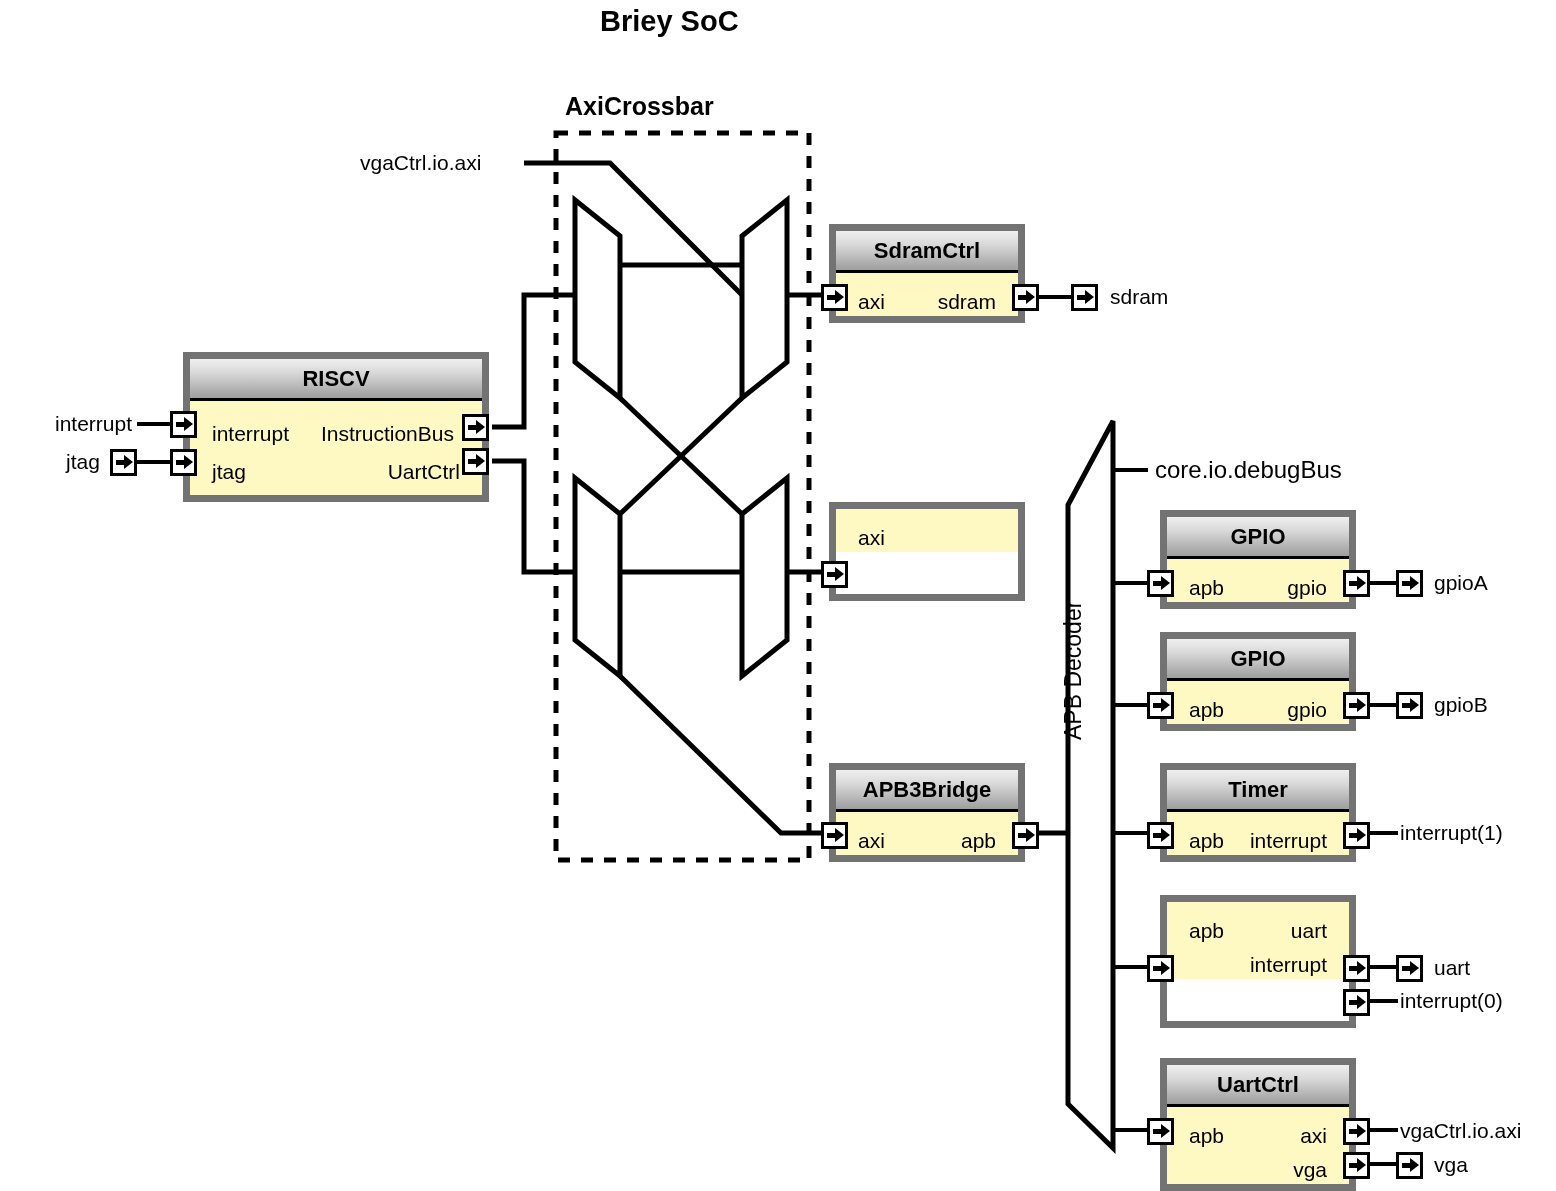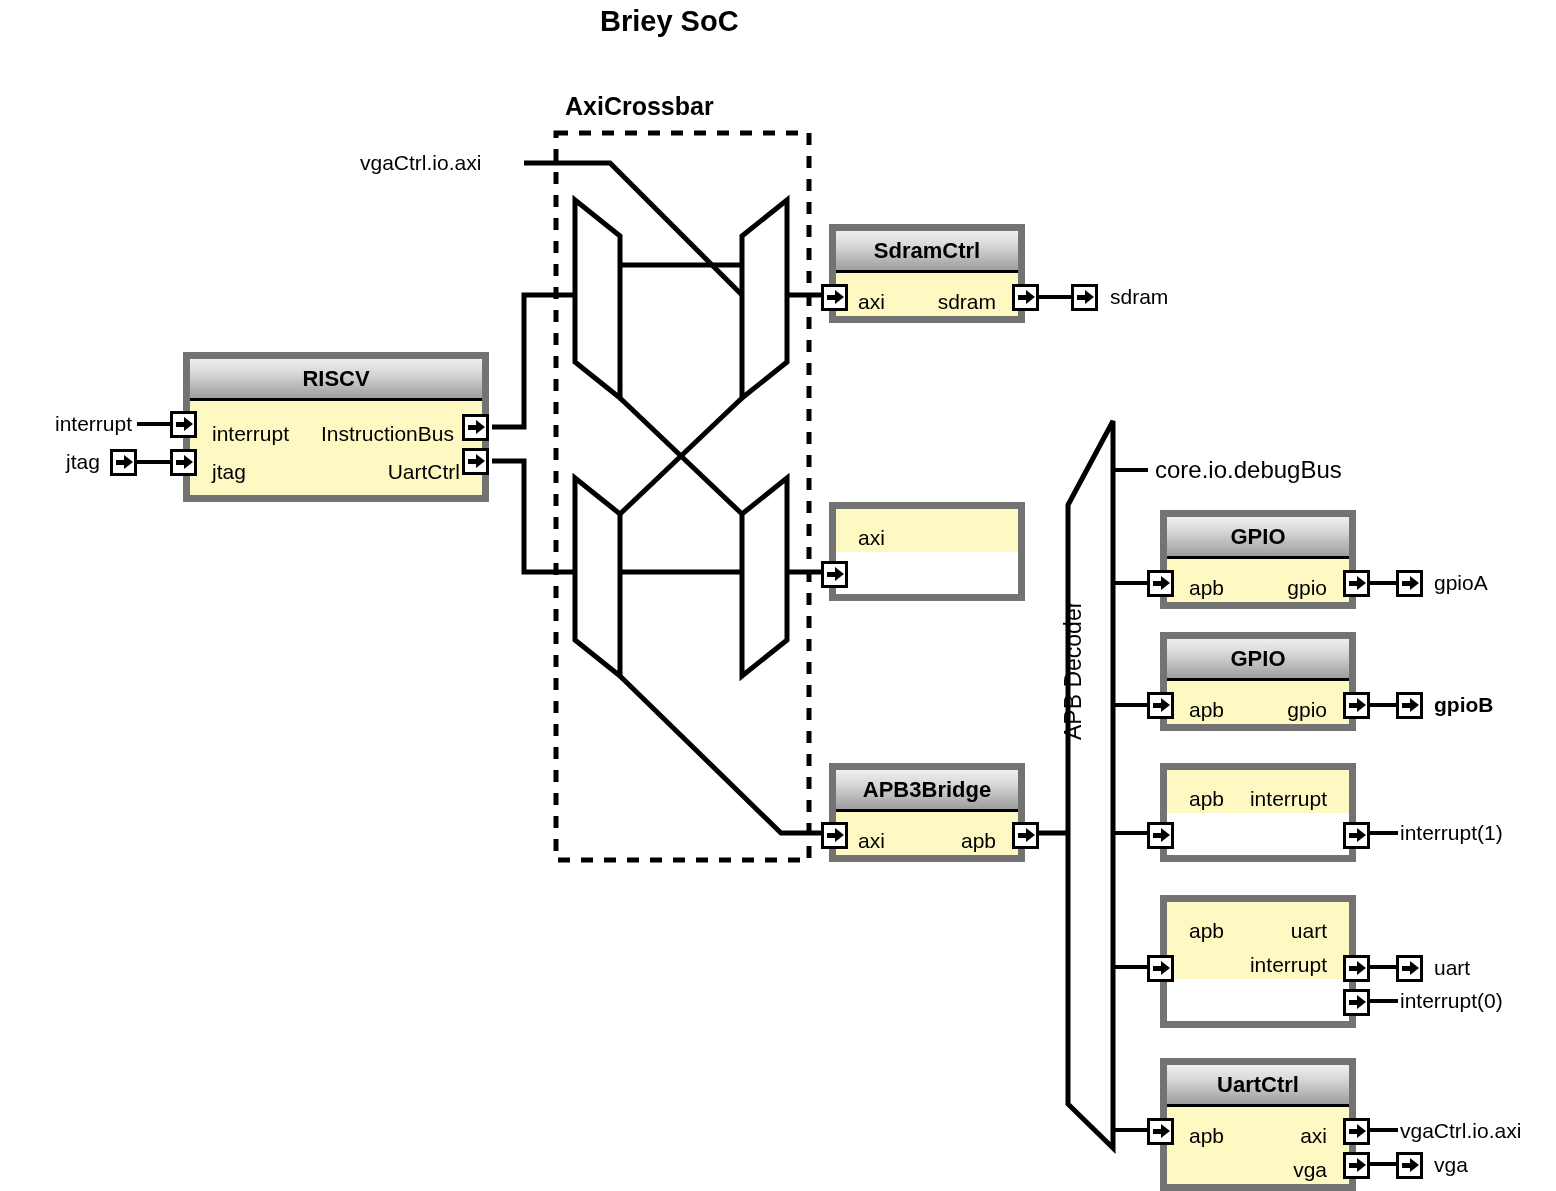--- a/index.html
+++ b/index.html
@@ -162,23 +162,24 @@
   <div class="mod" style="left:1160px;top:632px;width:196px;height:99px;">
     <div class="hdr">GPIO</div>
     <div class="body">
       <div class="plabel" style="left:22px;top:17px;">apb</div>
       <div class="plabel" style="right:22px;top:17px;">gpio</div>
     </div>
   </div>
   <div class="port" style="left:1147px;top:692px;"></div>
   <div class="port" style="left:1343px;top:692px;"></div>
   <div class="port" style="left:1396px;top:692px;"></div>
-  <div class="lbl" style="left:1434px;top:694px;font-weight:bold;">gpioB</div>
+  <div class="lbl" style="left:1434px;top:694px;">gpioB</div>
 
   <div class="mod" style="left:1160px;top:763px;width:196px;height:99px;">
+    <div class="hdr">Timer</div>
     <div class="body">
       <div class="plabel" style="left:22px;top:17px;">apb</div>
       <div class="plabel" style="right:22px;top:17px;">interrupt</div>
     </div>
   </div>
   <div class="port" style="left:1147px;top:822px;"></div>
   <div class="port" style="left:1343px;top:822px;"></div>
   <div class="lbl" style="left:1400px;top:822px;">interrupt(1)</div>
 
   <div class="mod" style="left:1160px;top:895px;width:196px;height:133px;">

